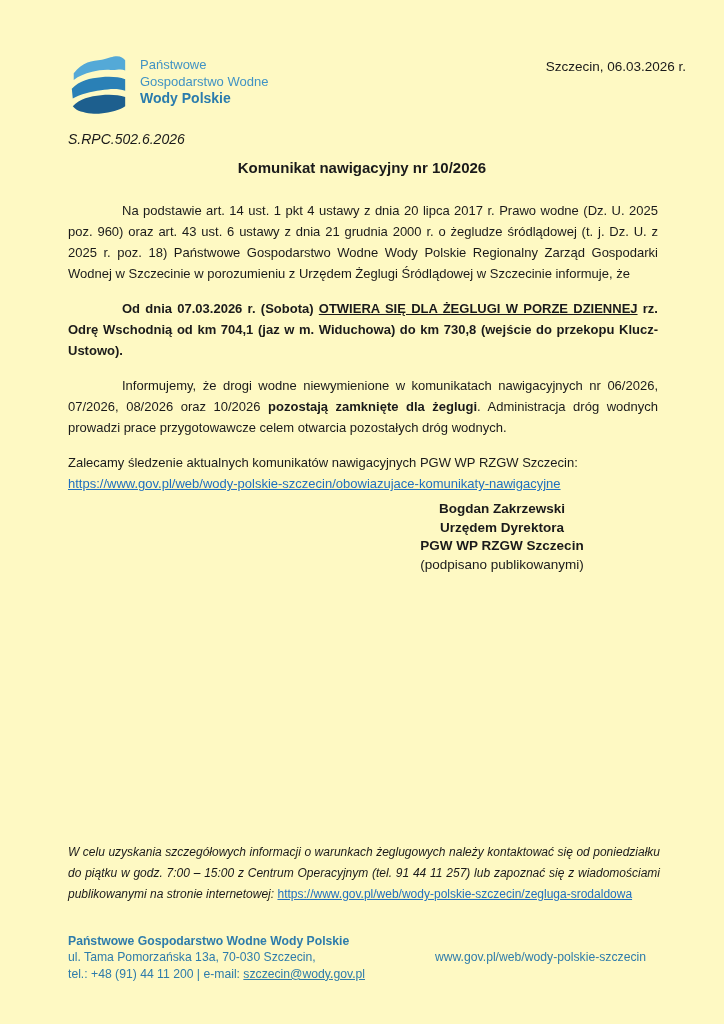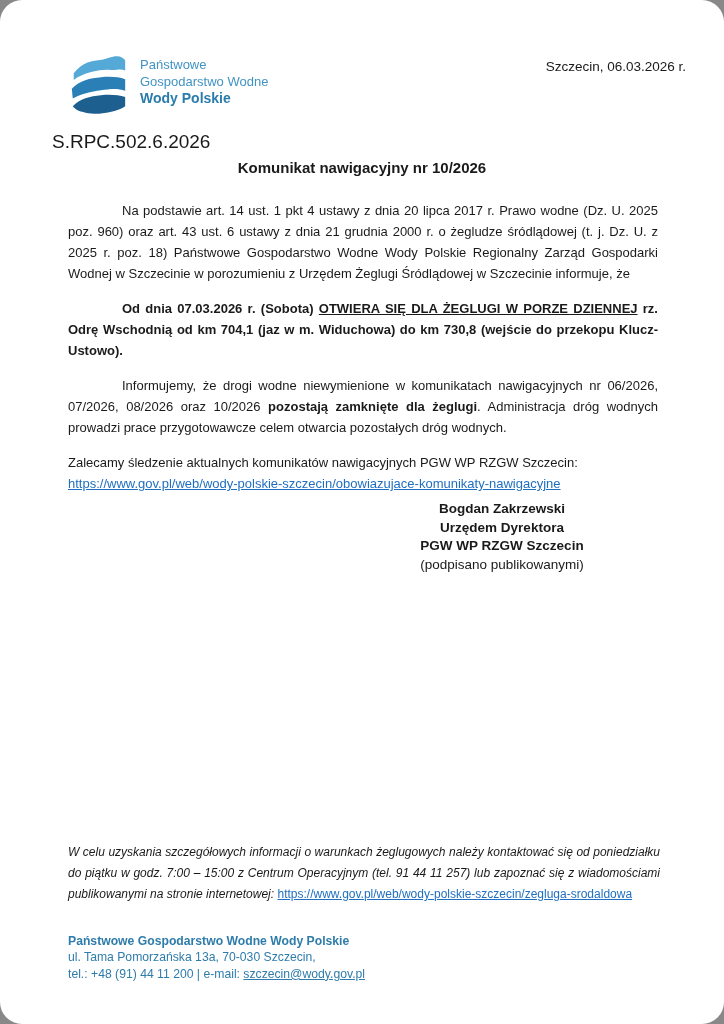--- a/index.html
+++ b/index.html
@@ -2,37 +2,36 @@
 <html><head>
 <meta charset="utf-8">
 <style>
   * { margin: 0; padding: 0; box-sizing: border-box; }
   html, body { background: #888; }
   .page {
     position: relative;
     width: 724px;
     height: 1024px;
     margin: 0 auto;
-    background: #ffffff;
+    background: #fef9c3;
     font-family: "Liberation Sans", sans-serif;
     color: #1a1a1a;
     overflow: hidden;
-    border-radius: 22px;
   }
 
   
   .header { position: absolute; top: 50px; left: 65px; right: 38px; display: flex; justify-content: space-between; }
   .logo { display: flex; align-items: flex-start; gap: 9px; }
   .logo-mark { width: 66px; height: 68px; }
   .logo-text { padding-top: 6px; line-height: 17px; font-size: 13px; color: #4193c4; }
   .logo-text .brand-bold { font-weight: bold; font-size: 14px; color: #2a7cad; }
   .date-line { font-size: 13.5px; padding-top: 9px; }
 
   
-  .ref { position: absolute; top: 131px; left: 52px; font-size: 19px; }
+  .ref { position: absolute; top: 131px; left: 68px; font-size: 14px; font-style: italic; }
   .doc-title { position: absolute; top: 159px; left: 0; width: 100%; text-align: center; font-size: 15px; font-weight: bold; }
 
   
   .body { position: absolute; top: 200px; left: 68px; width: 590px; font-size: 13px; line-height: 21px; text-align: justify; }
   .body p { margin-bottom: 14px; }
   .b { font-weight: bold; }
   .u { text-decoration: underline; margin-top: 16px; }
   a.link { color: #1f6fc0; text-decoration: underline; cursor: pointer; }
 
   
@@ -96,15 +95,16 @@
   <div class="contact-note">
     <span>W celu uzyskania szczegółowych informacji o warunkach żeglugowych należy kontaktować się od poniedziałku do piątku w godz. 7:00 – 15:00 z Centrum Operacyjnym (tel. 91 44 11 257) lub zapoznać się z wiadomościami publikowanymi na stronie internetowej: </span><a class="link">https://www.gov.pl/web/wody-polskie-szczecin/zegluga-srodaldowa</a>
   </div>
 
   <div class="footer">
     <div>
       <div class="org-bold">Państwowe Gospodarstwo Wodne Wody Polskie</div>
       <div>ul. Tama Pomorzańska 13a, 70-030 Szczecin,</div>
       <div><span>tel.: +48 (91) 44 11 200 | e-mail: </span><a class="email">szczecin@wody.gov.pl</a></div>
     </div>
+    <div class="website">www.gov.pl/web/wody-polskie-szczecin</div>
   </div>
 
 </div>
 
 </body></html>

